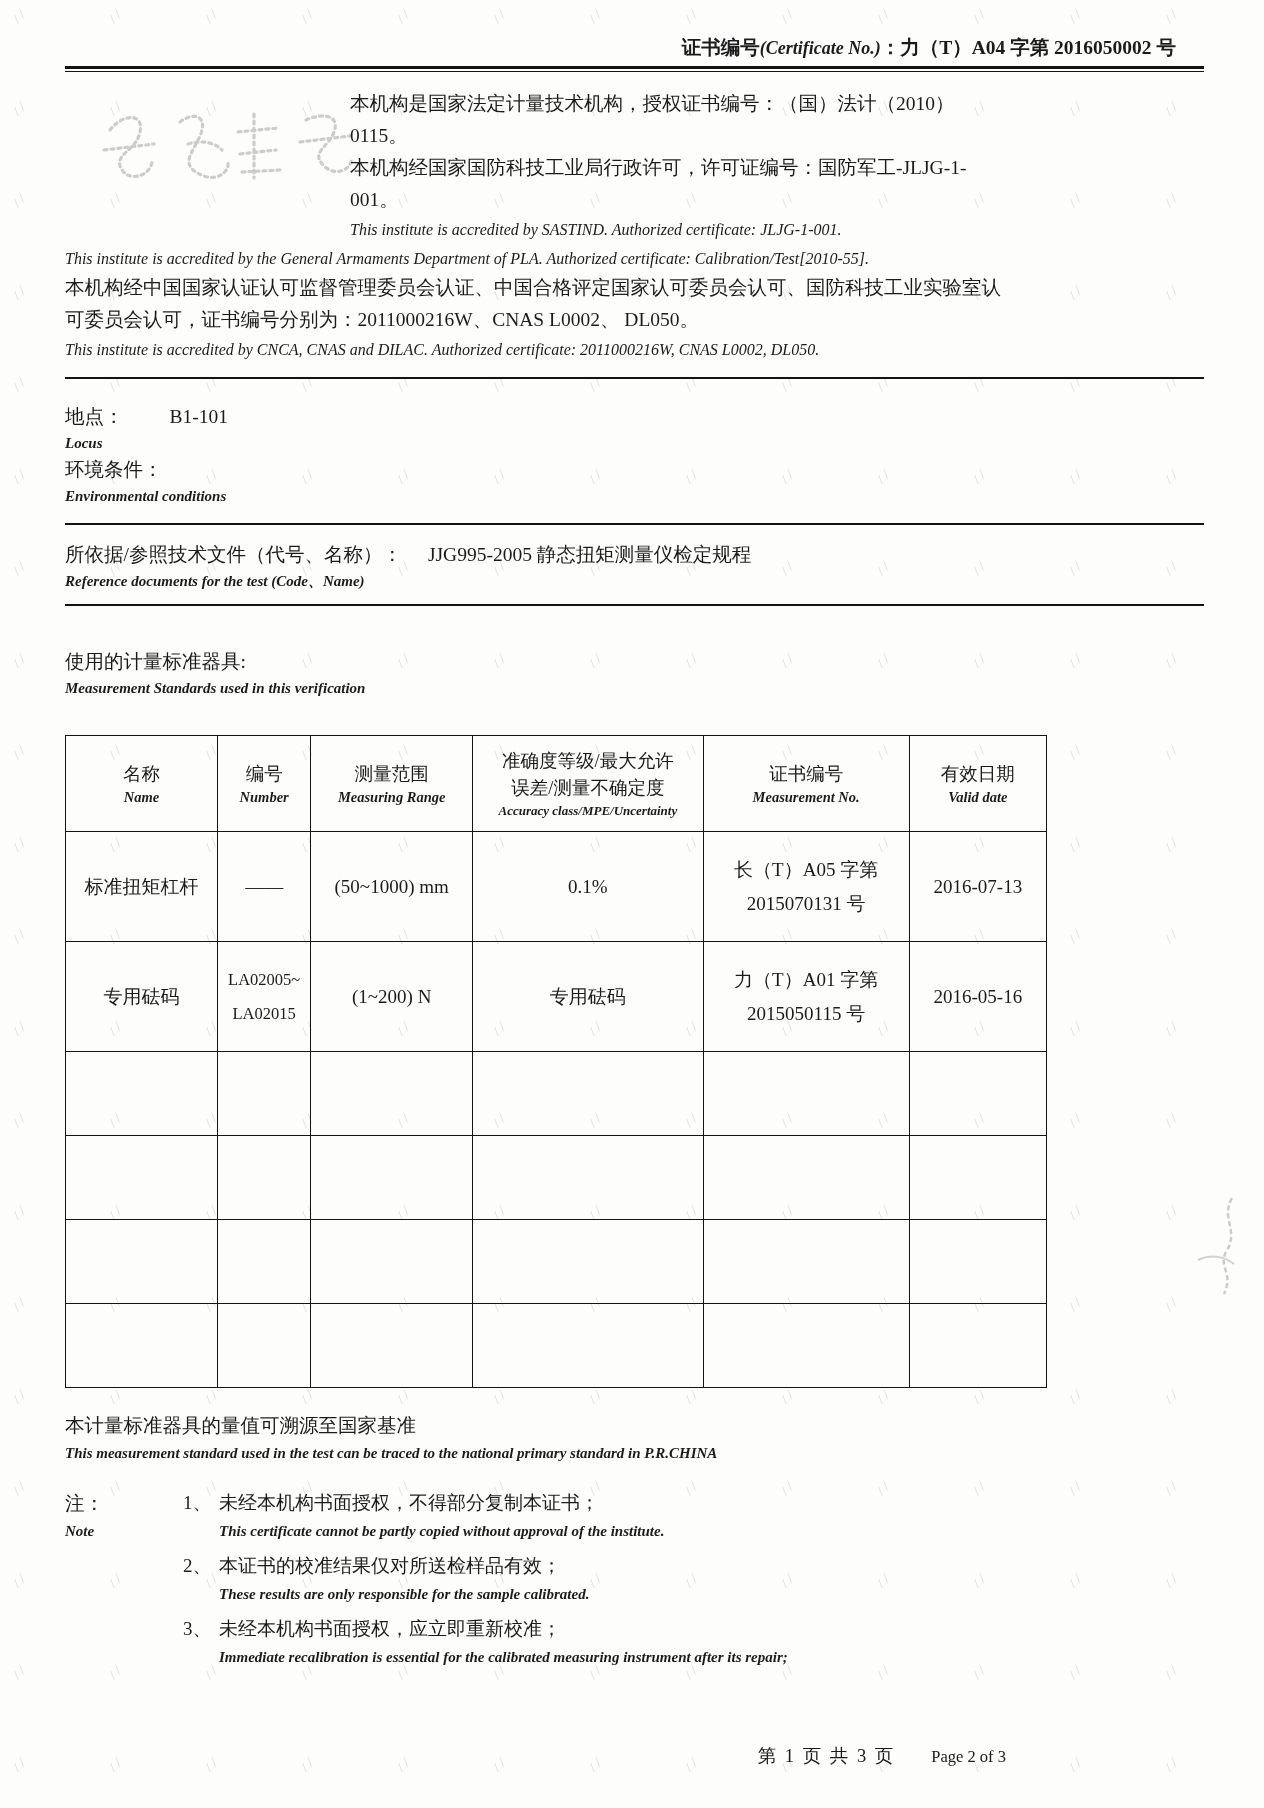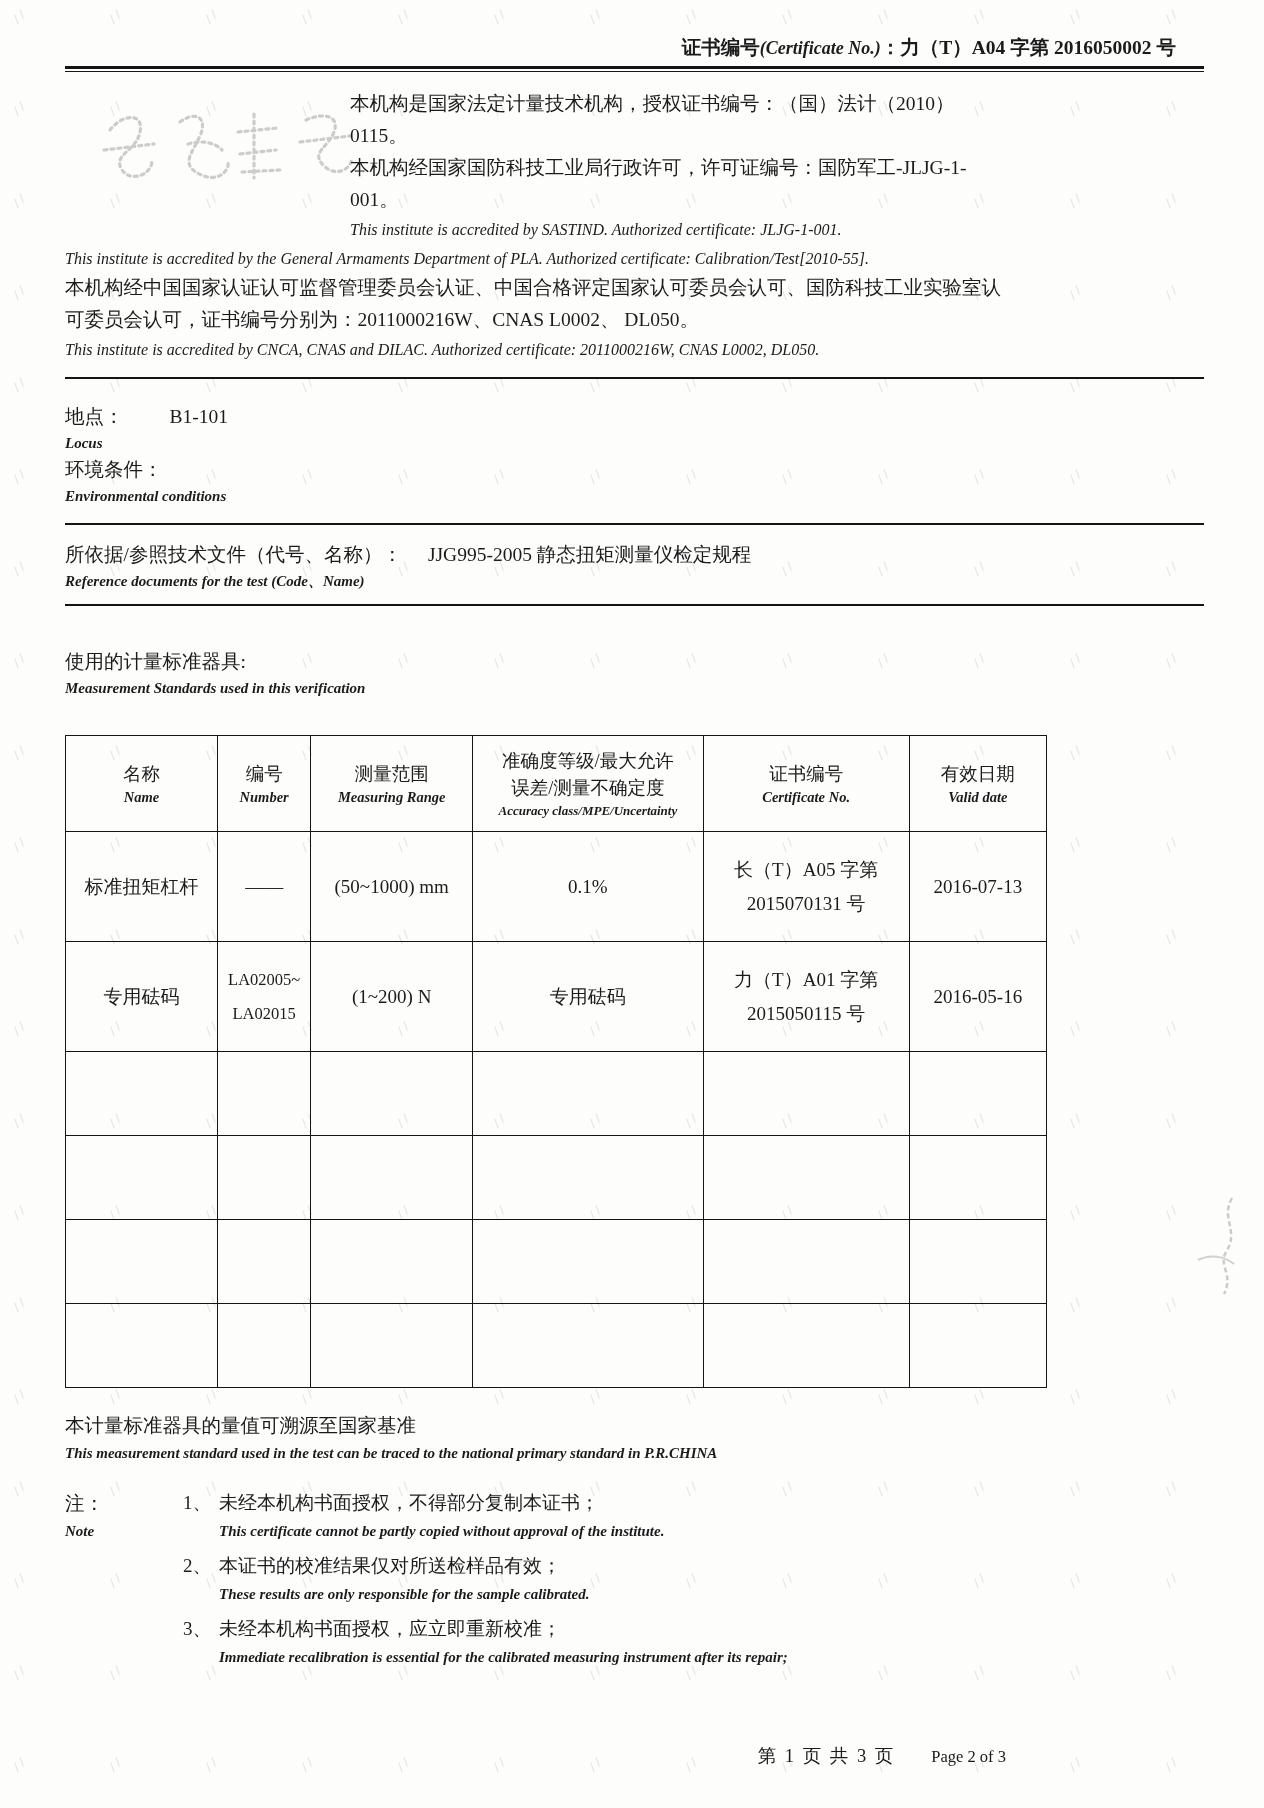--- a/index.html
+++ b/index.html
@@ -443,21 +443,21 @@
             <div class="th-zh">测量范围</div>
             <div class="th-en">Measuring Range</div>
           </th>
           <th>
             <div class="th-zh">准确度等级/最大允许
 误差/测量不确定度</div>
             <div class="th-en" style="font-size:13px;">Accuracy class/MPE/Uncertainty</div>
           </th>
           <th>
             <div class="th-zh">证书编号</div>
-            <div class="th-en">Certificate No.</div>
+            <div class="th-en">Measurement No.</div>
           </th>
           <th>
             <div class="th-zh">有效日期</div>
             <div class="th-en">Valid date</div>
           </th>
         </tr>
       </thead>
       <tbody>
         <tr>
           <td class="cell-pre">标准扭矩杠杆</td>

